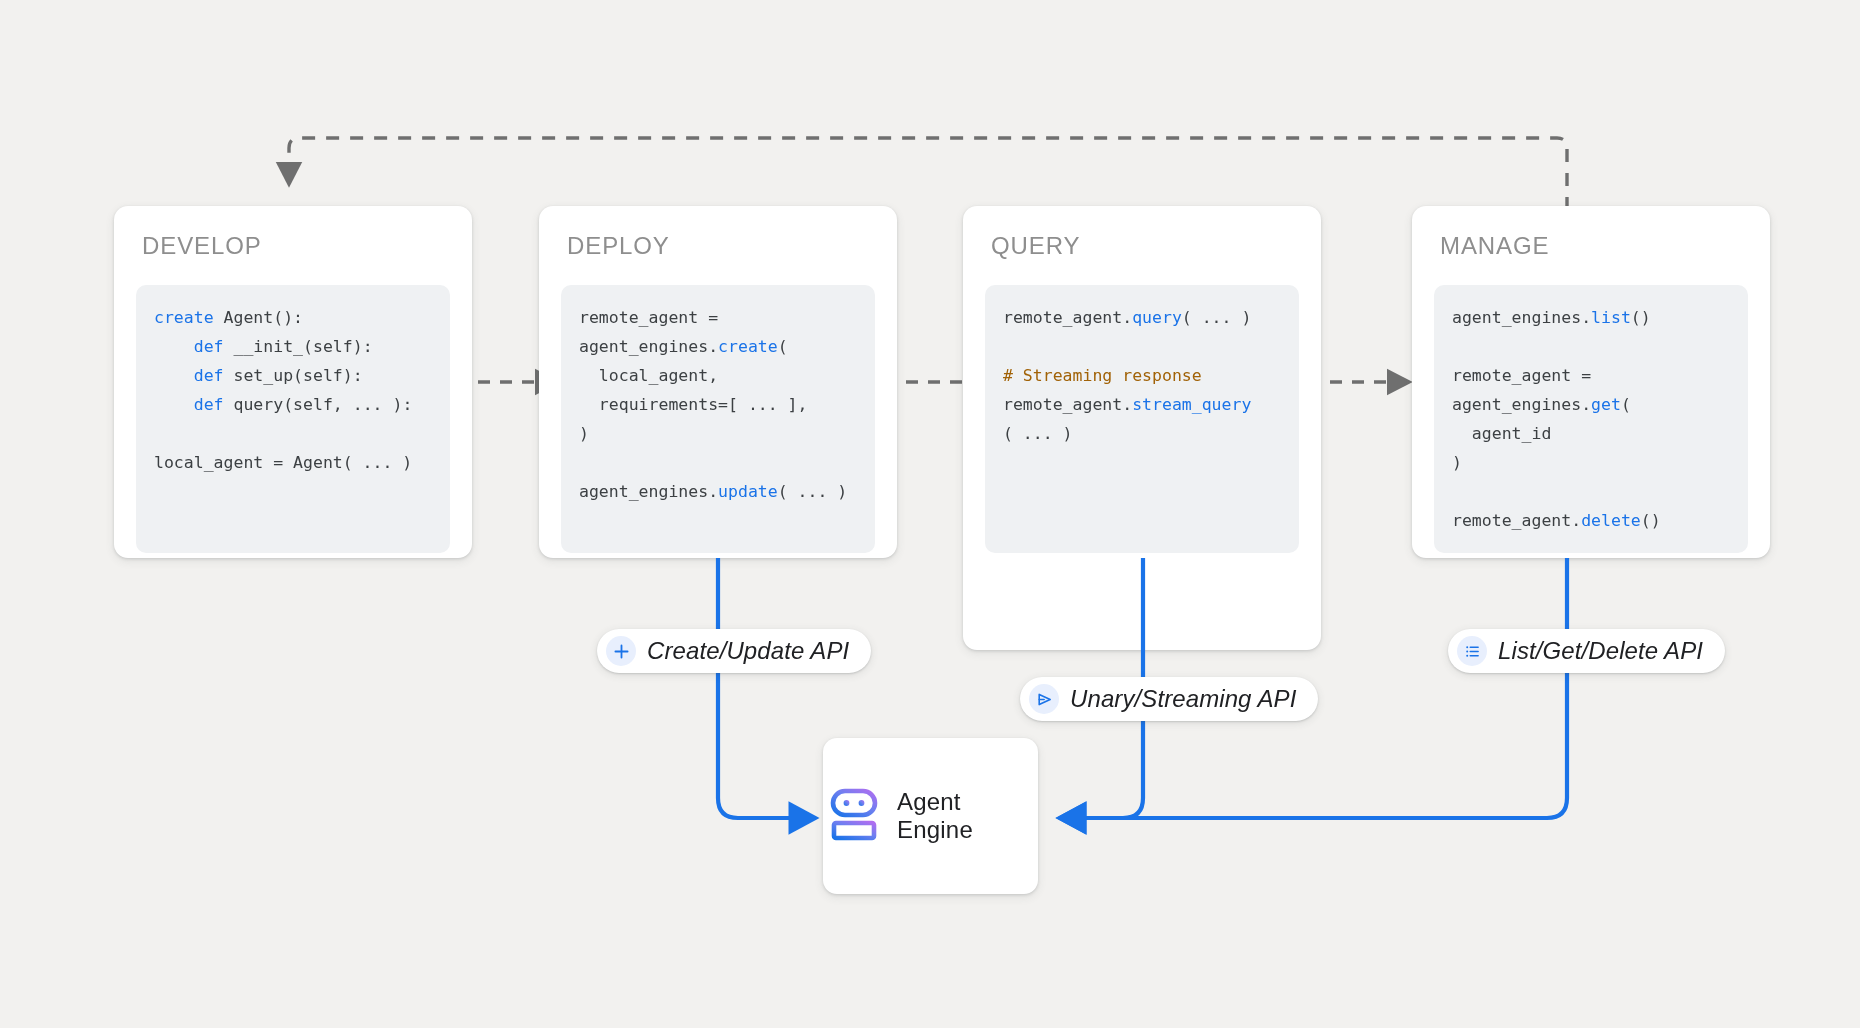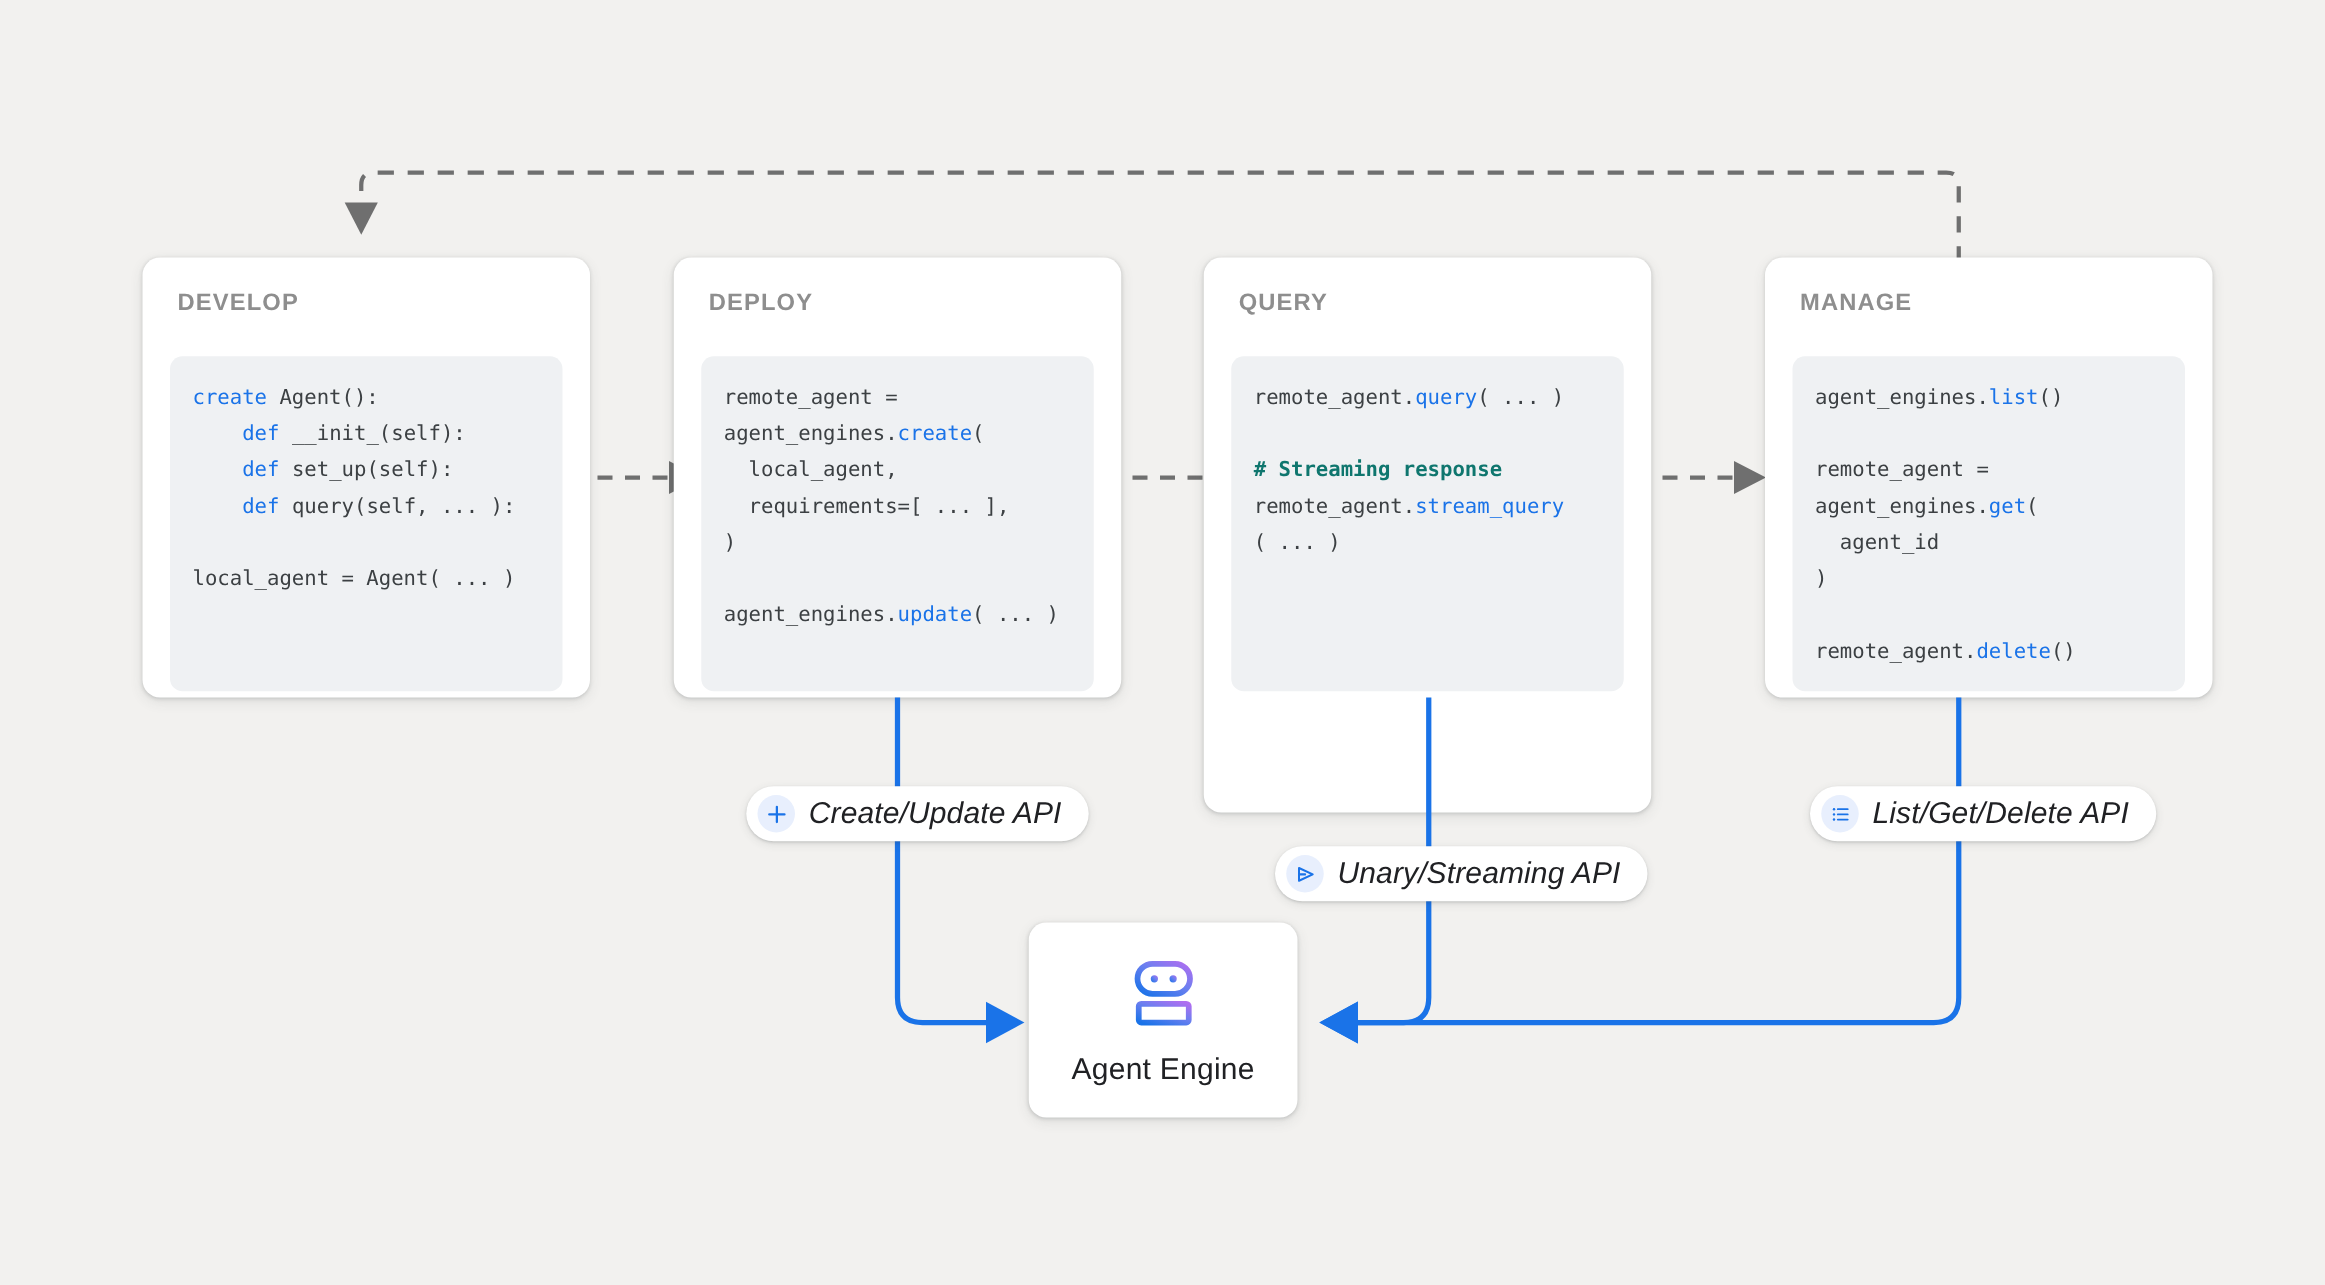--- a/index.html
+++ b/index.html
@@ -25,42 +25,42 @@
     position: absolute;
     background: #ffffff;
     border-radius: 14px;
     box-shadow: 0 1px 3px rgba(60,64,67,.18), 0 3px 10px rgba(60,64,67,.10);
     z-index: 2;
     box-sizing: border-box;
   }
   .card-title {
     position: absolute;
     left: 28px; top: 26px;
-    font-size: 19px;
+    font-size: 24px;
     letter-spacing: .9px;
-    font-weight: 700;
+    font-weight: 400;
     color: #8e8e8e;
   }
   .code {
     position: absolute;
     left: 22px; right: 22px;
     top: 62px;
     background: #eff1f3;
     border-radius: 10px;
     padding: 18px 16px 18px 18px;
     box-sizing: border-box;
     font-family: "DejaVu Sans Mono", "Liberation Mono", monospace;
     font-size: 16.5px;
     line-height: 29px;
     color: #3c4043;
     white-space: pre;
   }
   .kw  { color: #1a73e8; }
   .fn  { color: #1a73e8; }
-  .cm  { color: #0f766e; font-weight: bold; }
+  .cm  { color: #a16207; }
 
   
   .pill {
     position: absolute;
     height: 44px;
     display: flex;
     align-items: center;
     gap: 11px;
     padding: 0 22px 0 9px;
     background: #ffffff;
@@ -86,21 +86,21 @@
   
   #agent-engine {
     position: absolute;
     left: 823px; top: 738px;
     width: 215px; height: 156px;
     background: #fff;
     border-radius: 14px;
     box-shadow: 0 1px 3px rgba(60,64,67,.18), 0 3px 10px rgba(60,64,67,.10);
     z-index: 5;
     display: flex;
-    flex-direction: column;
+    flex-direction: row;
     align-items: center;
     justify-content: center;
     gap: 12px;
   }
   #agent-engine .ae-label {
     font-size: 24px;
     color: #202124;
     letter-spacing: .2px;
   }
 </style>

